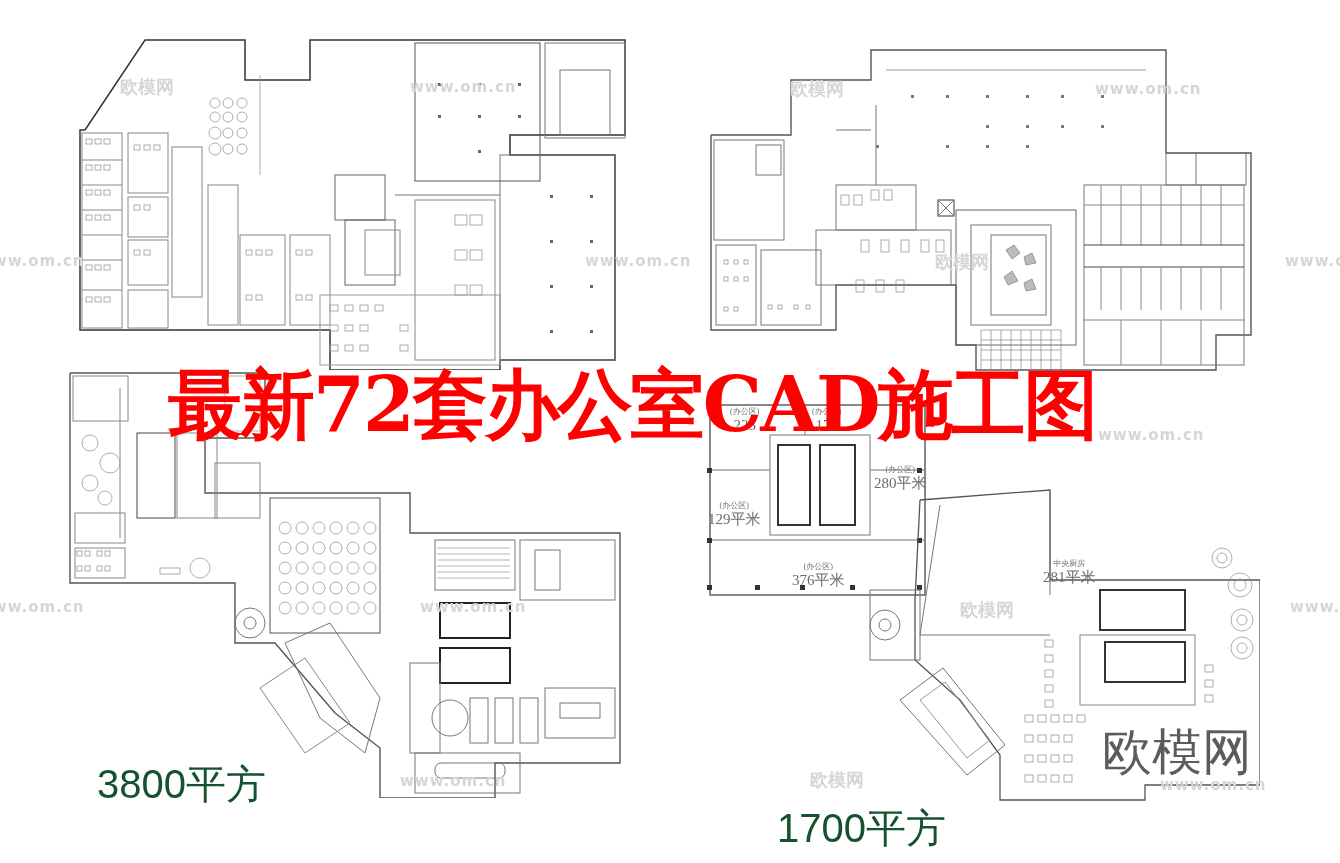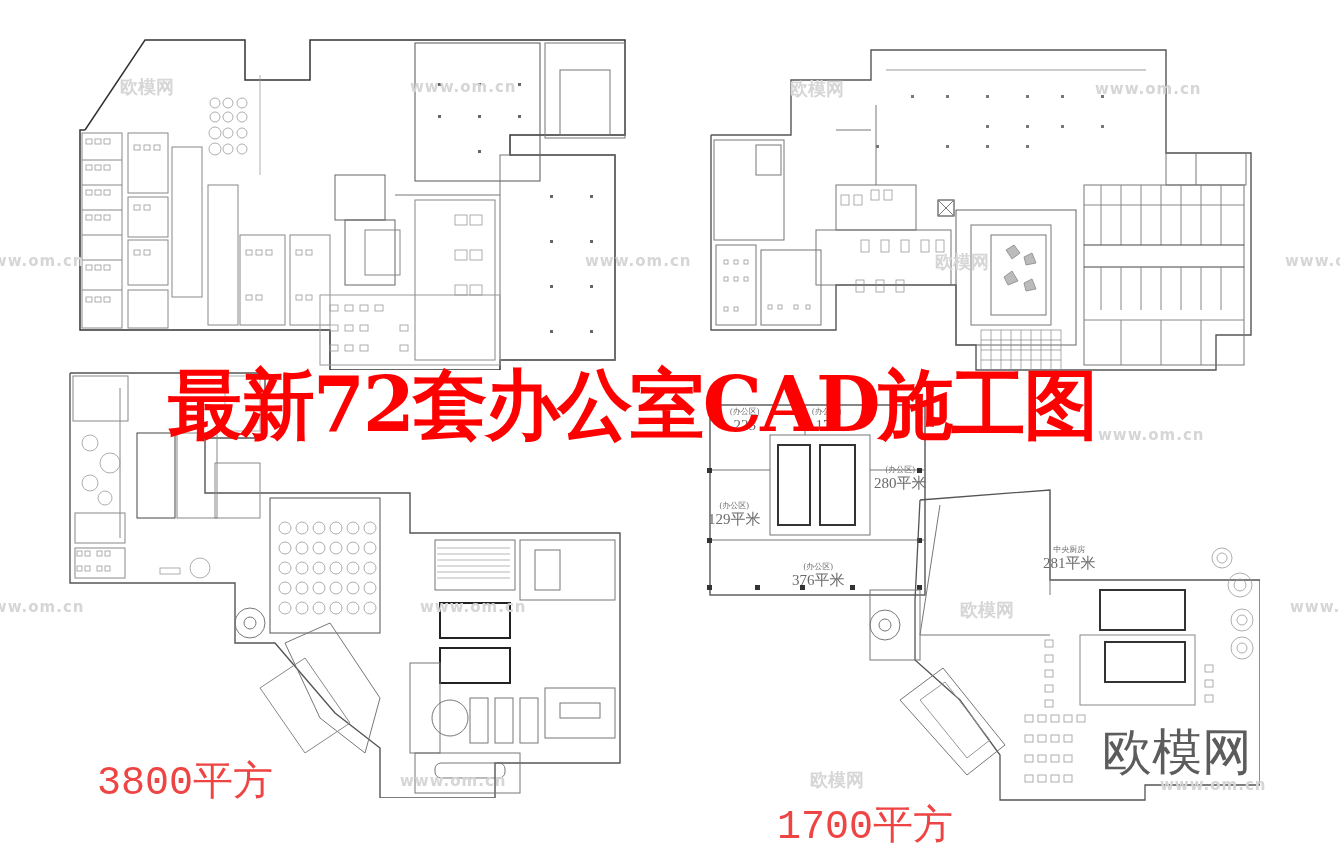--- a/index.html
+++ b/index.html
@@ -3,21 +3,21 @@
 <meta charset="utf-8">
 <style>
   html,body{margin:0;padding:0;background:#fff;}
   body{width:1340px;height:863px;position:relative;overflow:hidden;font-family:"DejaVu Sans",sans-serif;}
   .plan{position:absolute;}
   .plan svg{display:block;}
   .wm{position:absolute;color:#d6d6d6;font-family:"DejaVu Sans",sans-serif;font-weight:bold;white-space:nowrap;pointer-events:none;}
   .wm-site{font-size:15px;letter-spacing:1px;}
   .wm-brand{font-size:18px;}
   .title{position:absolute;left:168px;top:362px;color:#ff0000;font-family:"DejaVu Serif",serif;font-weight:bold;font-size:76px;letter-spacing:-2px;line-height:86px;white-space:nowrap;transform:scaleX(0.98);transform-origin:left top;}
-  .area{position:absolute;color:#ef4444;font-family:Liberation Mono, monospace;font-size:40px;line-height:44px;white-space:nowrap;}
+  .area{position:absolute;color:#14532d;font-family:Liberation Sans, sans-serif;font-size:40px;line-height:44px;white-space:nowrap;}
   .room{position:absolute;color:#6a6a6a;font-family:Liberation Serif, serif;text-align:center;line-height:1.1;white-space:nowrap;}
   .room .n{font-size:8px;}
   .room .v{font-size:15px;}
   .brand-big{position:absolute;left:1102px;top:724px;color:#5c5c5c;font-family:"DejaVu Sans",sans-serif;font-size:50px;line-height:56px;white-space:nowrap;}
 </style>
 </head>
 <body>
 
 <div class="plan" style="left:60px;top:35px;">
   <svg width="575" height="335" viewBox="0 0 575 335" fill="none" stroke="#777" stroke-width="1">
@@ -451,21 +451,21 @@
   <div class="v">280平米</div>
 </div>
 <div class="room" style="left:708px;top:502px;">
   <div class="n">(办公区)</div>
   <div class="v">129平米</div>
 </div>
 <div class="room" style="left:792px;top:563px;">
   <div class="n">(办公区)</div>
   <div class="v">376平米</div>
 </div>
-<div class="room" style="left:1043px;top:546px;">
+<div class="room" style="left:1043px;top:560px;">
   <div class="n">中央厨房</div>
   <div class="v">281平米</div>
 </div>
 
 <div class="wm wm-brand" style="left:120px;top:75px;">欧模网</div>
 <div class="wm wm-site" style="left:410px;top:78px;">www.om.cn</div>
 <div class="wm wm-brand" style="left:790px;top:77px;">欧模网</div>
 <div class="wm wm-site" style="left:1095px;top:80px;">www.om.cn</div>
 <div class="wm wm-site" style="left:-22px;top:252px;">www.om.cn</div>
 <div class="wm wm-site" style="left:585px;top:252px;">www.om.cn</div>

